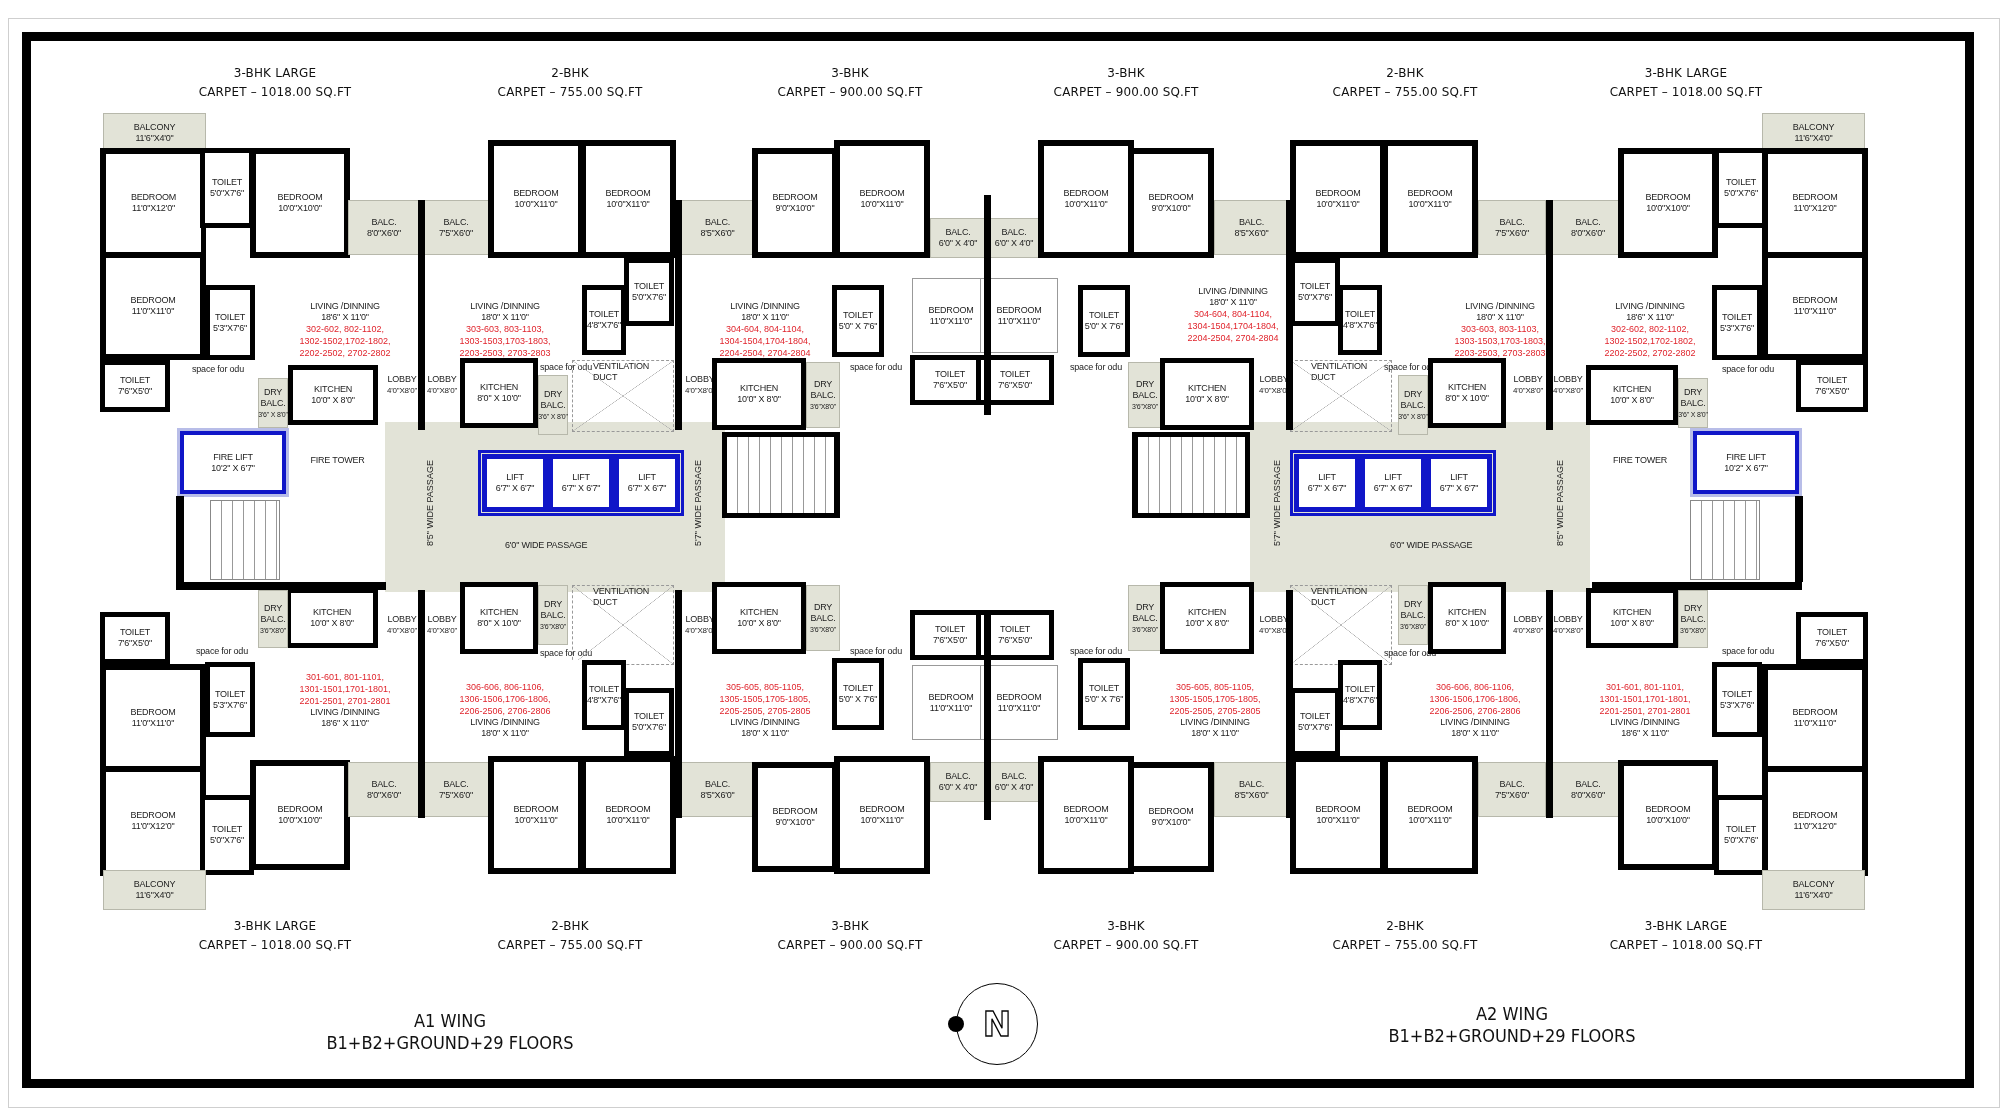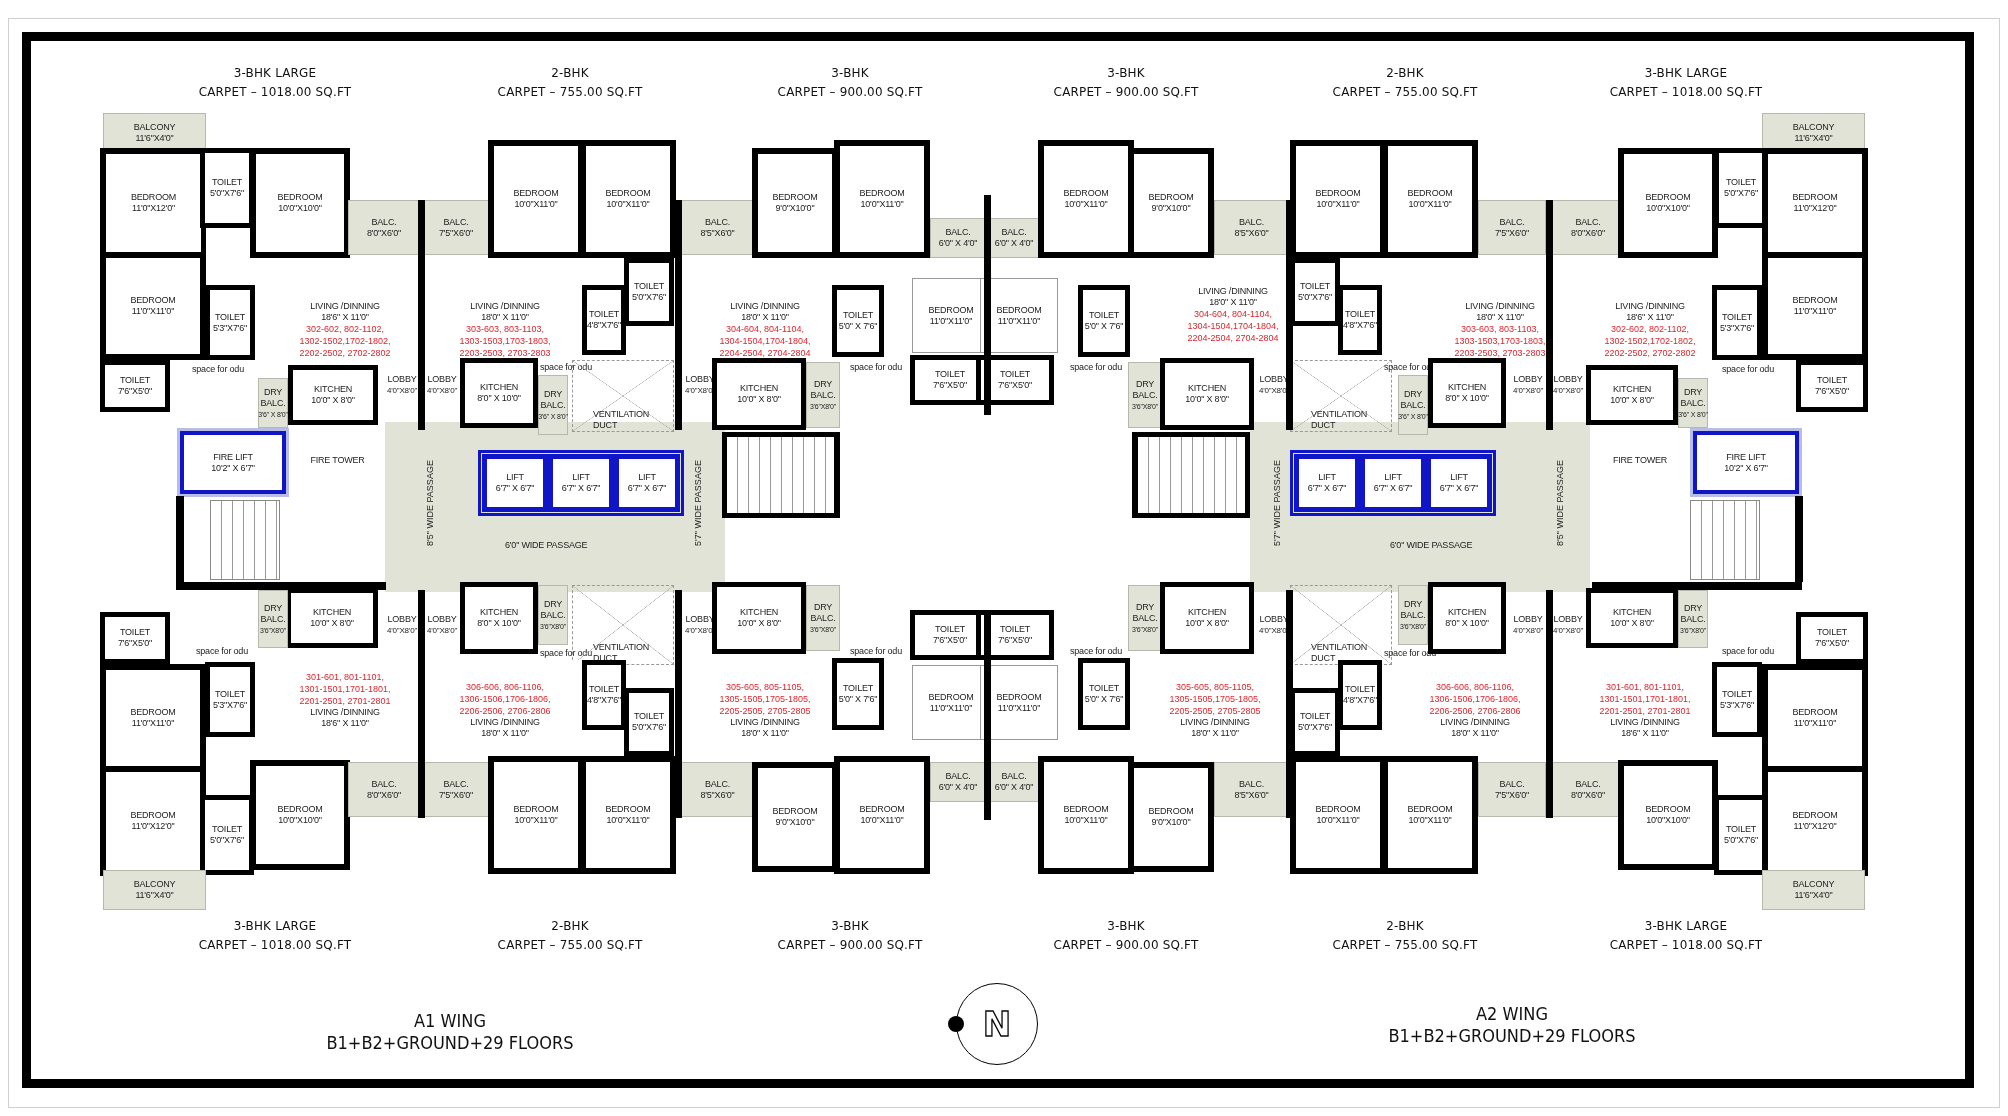--- a/index.html
+++ b/index.html
@@ -14,21 +14,21 @@
   .balc{position:absolute;box-sizing:border-box;background:#e2e3d7;border:1px solid #b7b8ab;display:flex;flex-direction:column;align-items:center;justify-content:center;text-align:center;}
   .pass{position:absolute;background:#e2e3d7;}
   .lbl{font-size:9px;line-height:11px;color:#222;letter-spacing:-0.2px;white-space:nowrap;}
   .red{font-size:9px;line-height:12px;color:#e0242c;white-space:nowrap;text-align:center;}
   .lift{position:absolute;box-sizing:border-box;border:5px solid #1016c8;background:#fff;display:flex;flex-direction:column;align-items:center;justify-content:center;}
   .firelift{position:absolute;box-sizing:border-box;border:4px solid #1016c8;outline:3px solid #b8bde8;background:#fff;display:flex;flex-direction:column;align-items:center;justify-content:center;}
   .vtext{position:absolute;font-size:9px;transform:rotate(-90deg);transform-origin:center;white-space:nowrap;color:#222;}
   .stairs{position:absolute;box-sizing:border-box;border:1px solid #888;background:repeating-linear-gradient(90deg,#fff 0 10px,#999 10px 11px);}
   .duct{position:absolute;box-sizing:border-box;border:1px dashed #999;background:
      linear-gradient(to top right,transparent calc(50% - 0.5px),#aaa 50%,transparent calc(50% + 0.5px)),
-     linear-gradient(to top left,transparent calc(50% - 0.5px),#aaa 50%,transparent calc(50% + 0.5px));display:flex;flex-direction:column;align-items:center;justify-content:flex-end;}
+     linear-gradient(to top left,transparent calc(50% - 0.5px),#aaa 50%,transparent calc(50% + 0.5px));display:flex;flex-direction:column;align-items:center;justify-content:flex-start;}
   .wing{position:absolute;text-align:center;font-family:"DejaVu Sans",sans-serif;font-size:18px;line-height:22px;color:#111;width:360px;transform:scaleX(0.9);}
   .north{position:absolute;left:956px;top:983px;width:82px;height:82px;border:1.5px solid #000;border-radius:50%;box-sizing:border-box;display:flex;align-items:center;justify-content:center;}
   .north span{font-family:"DejaVu Sans",sans-serif;font-size:34px;color:#fff;-webkit-text-stroke:1.3px #000;font-weight:bold;}
   .north-dot{position:absolute;left:948px;top:1016px;width:16px;height:16px;border-radius:50%;background:#000;}
 </style>
 </head>
 <body>
 
 <div class="outer"></div>
 <div class="frame"></div>

